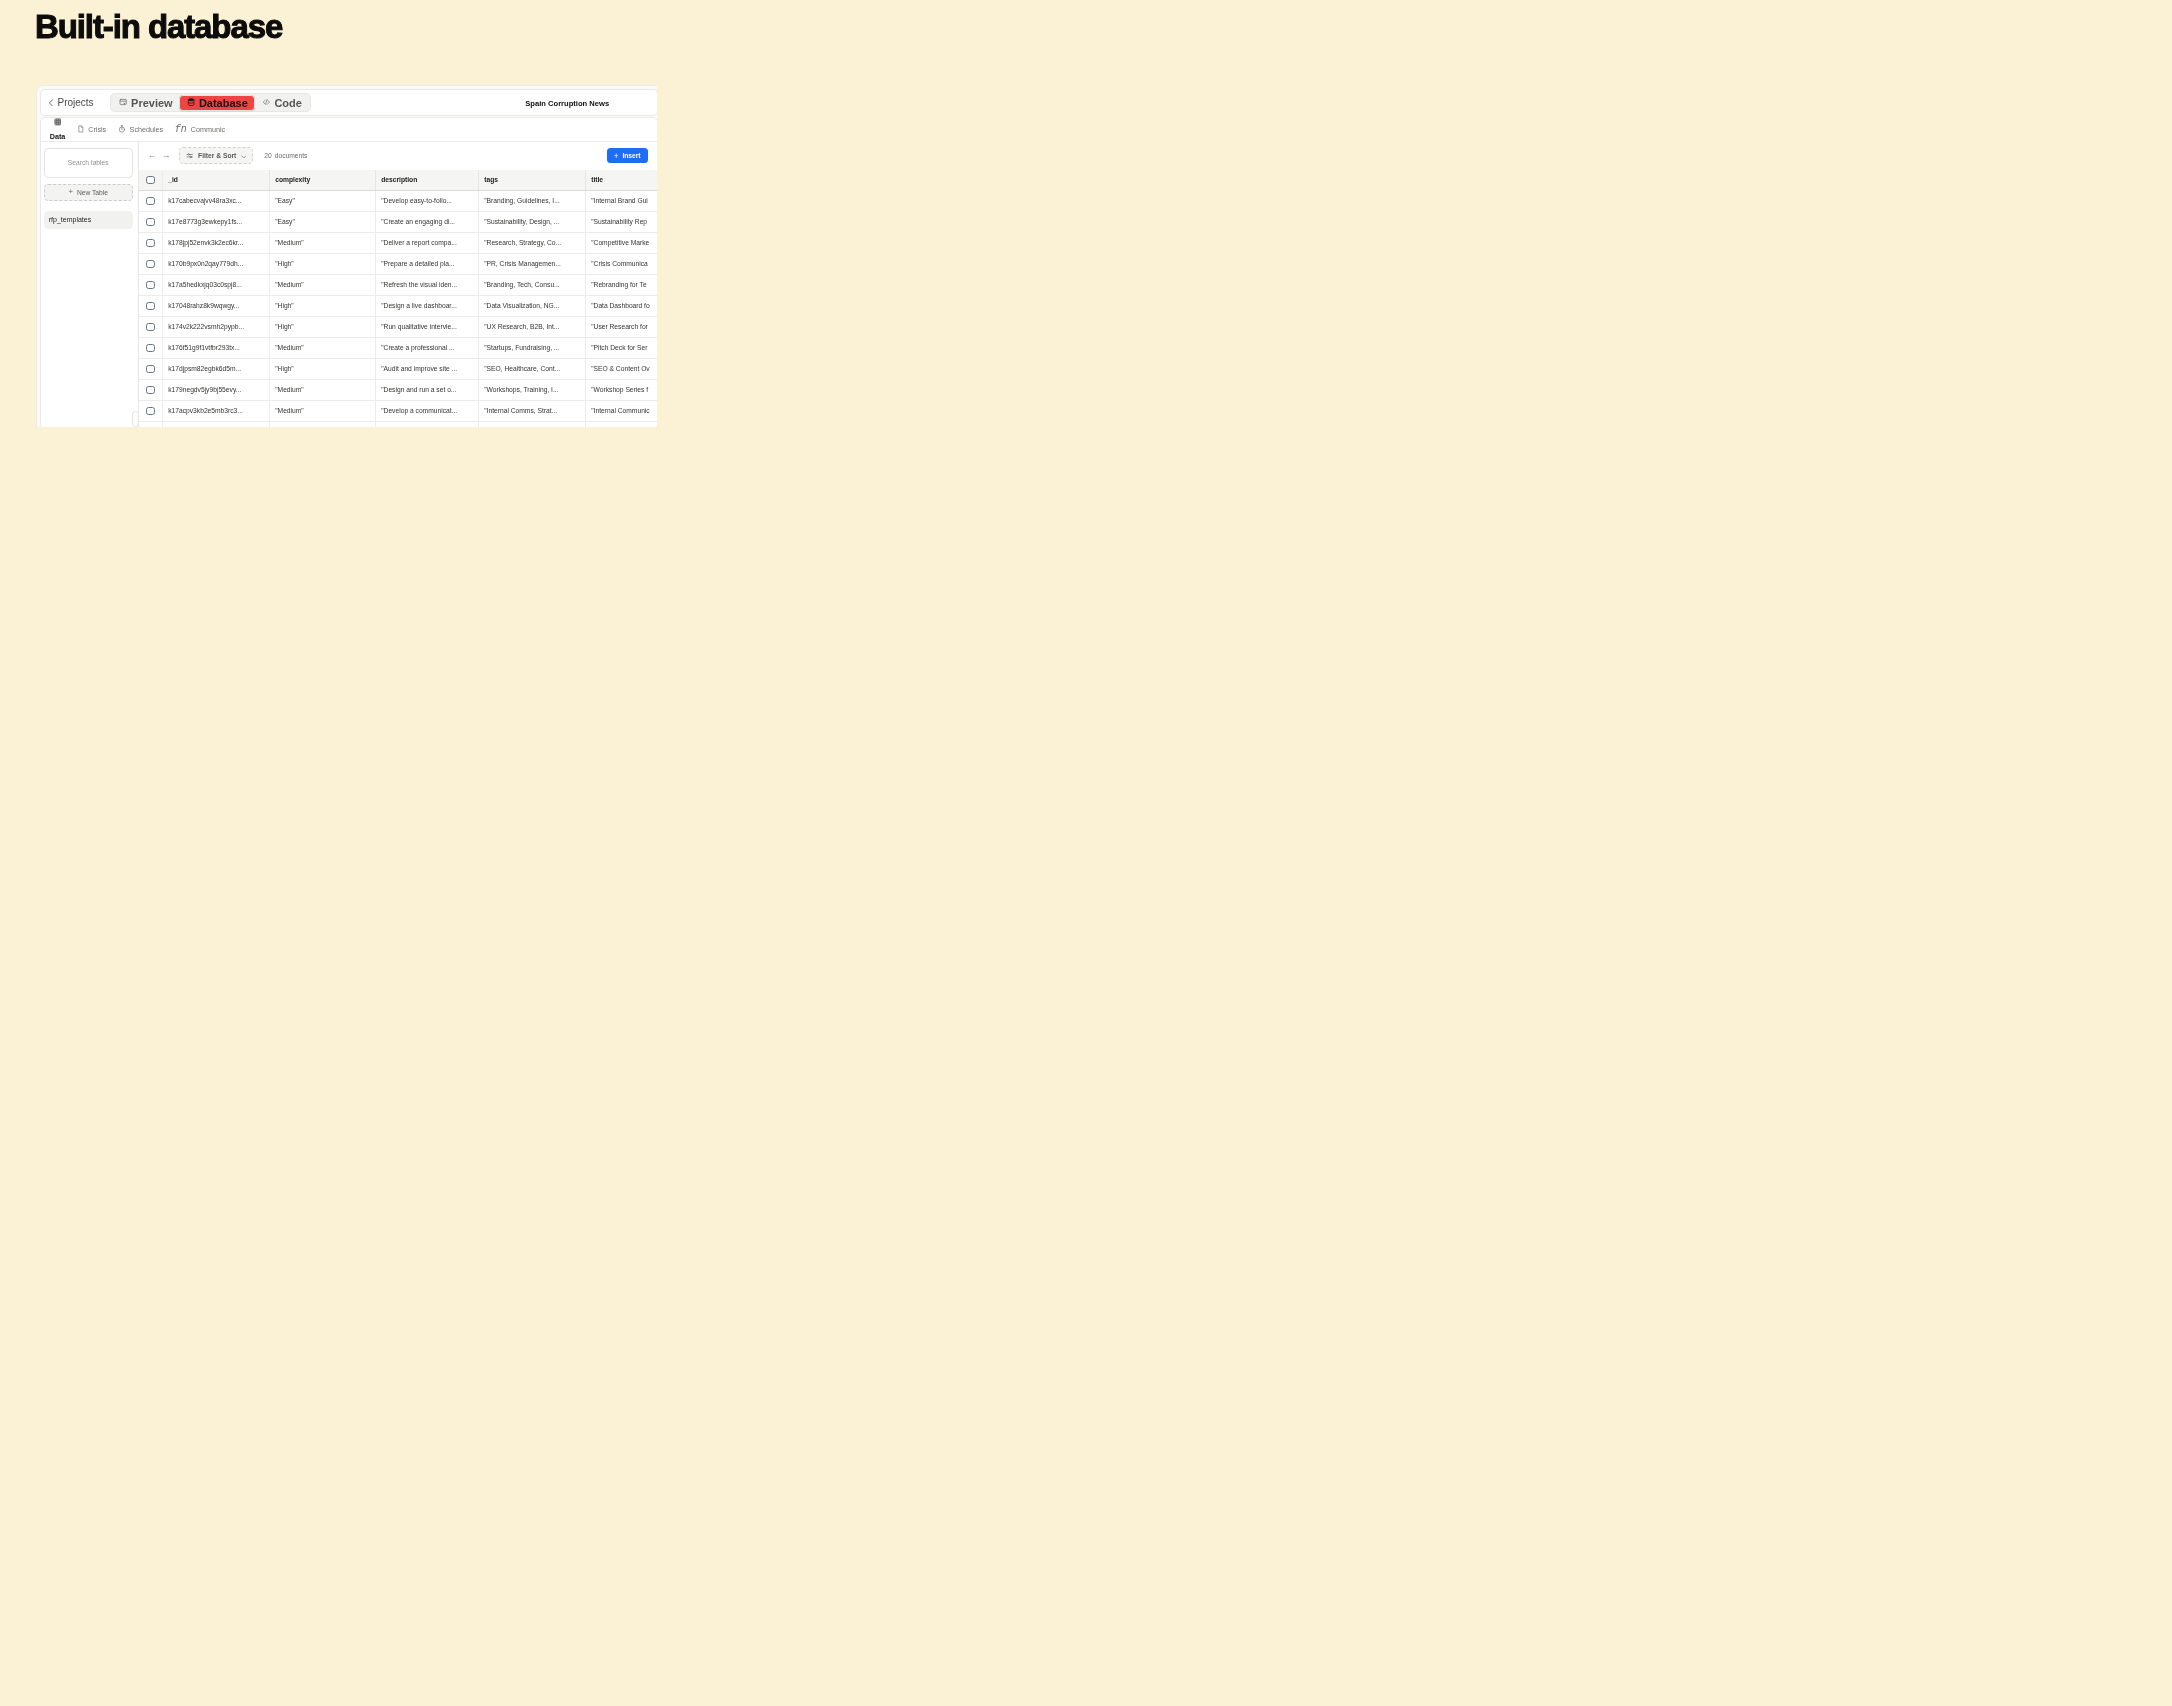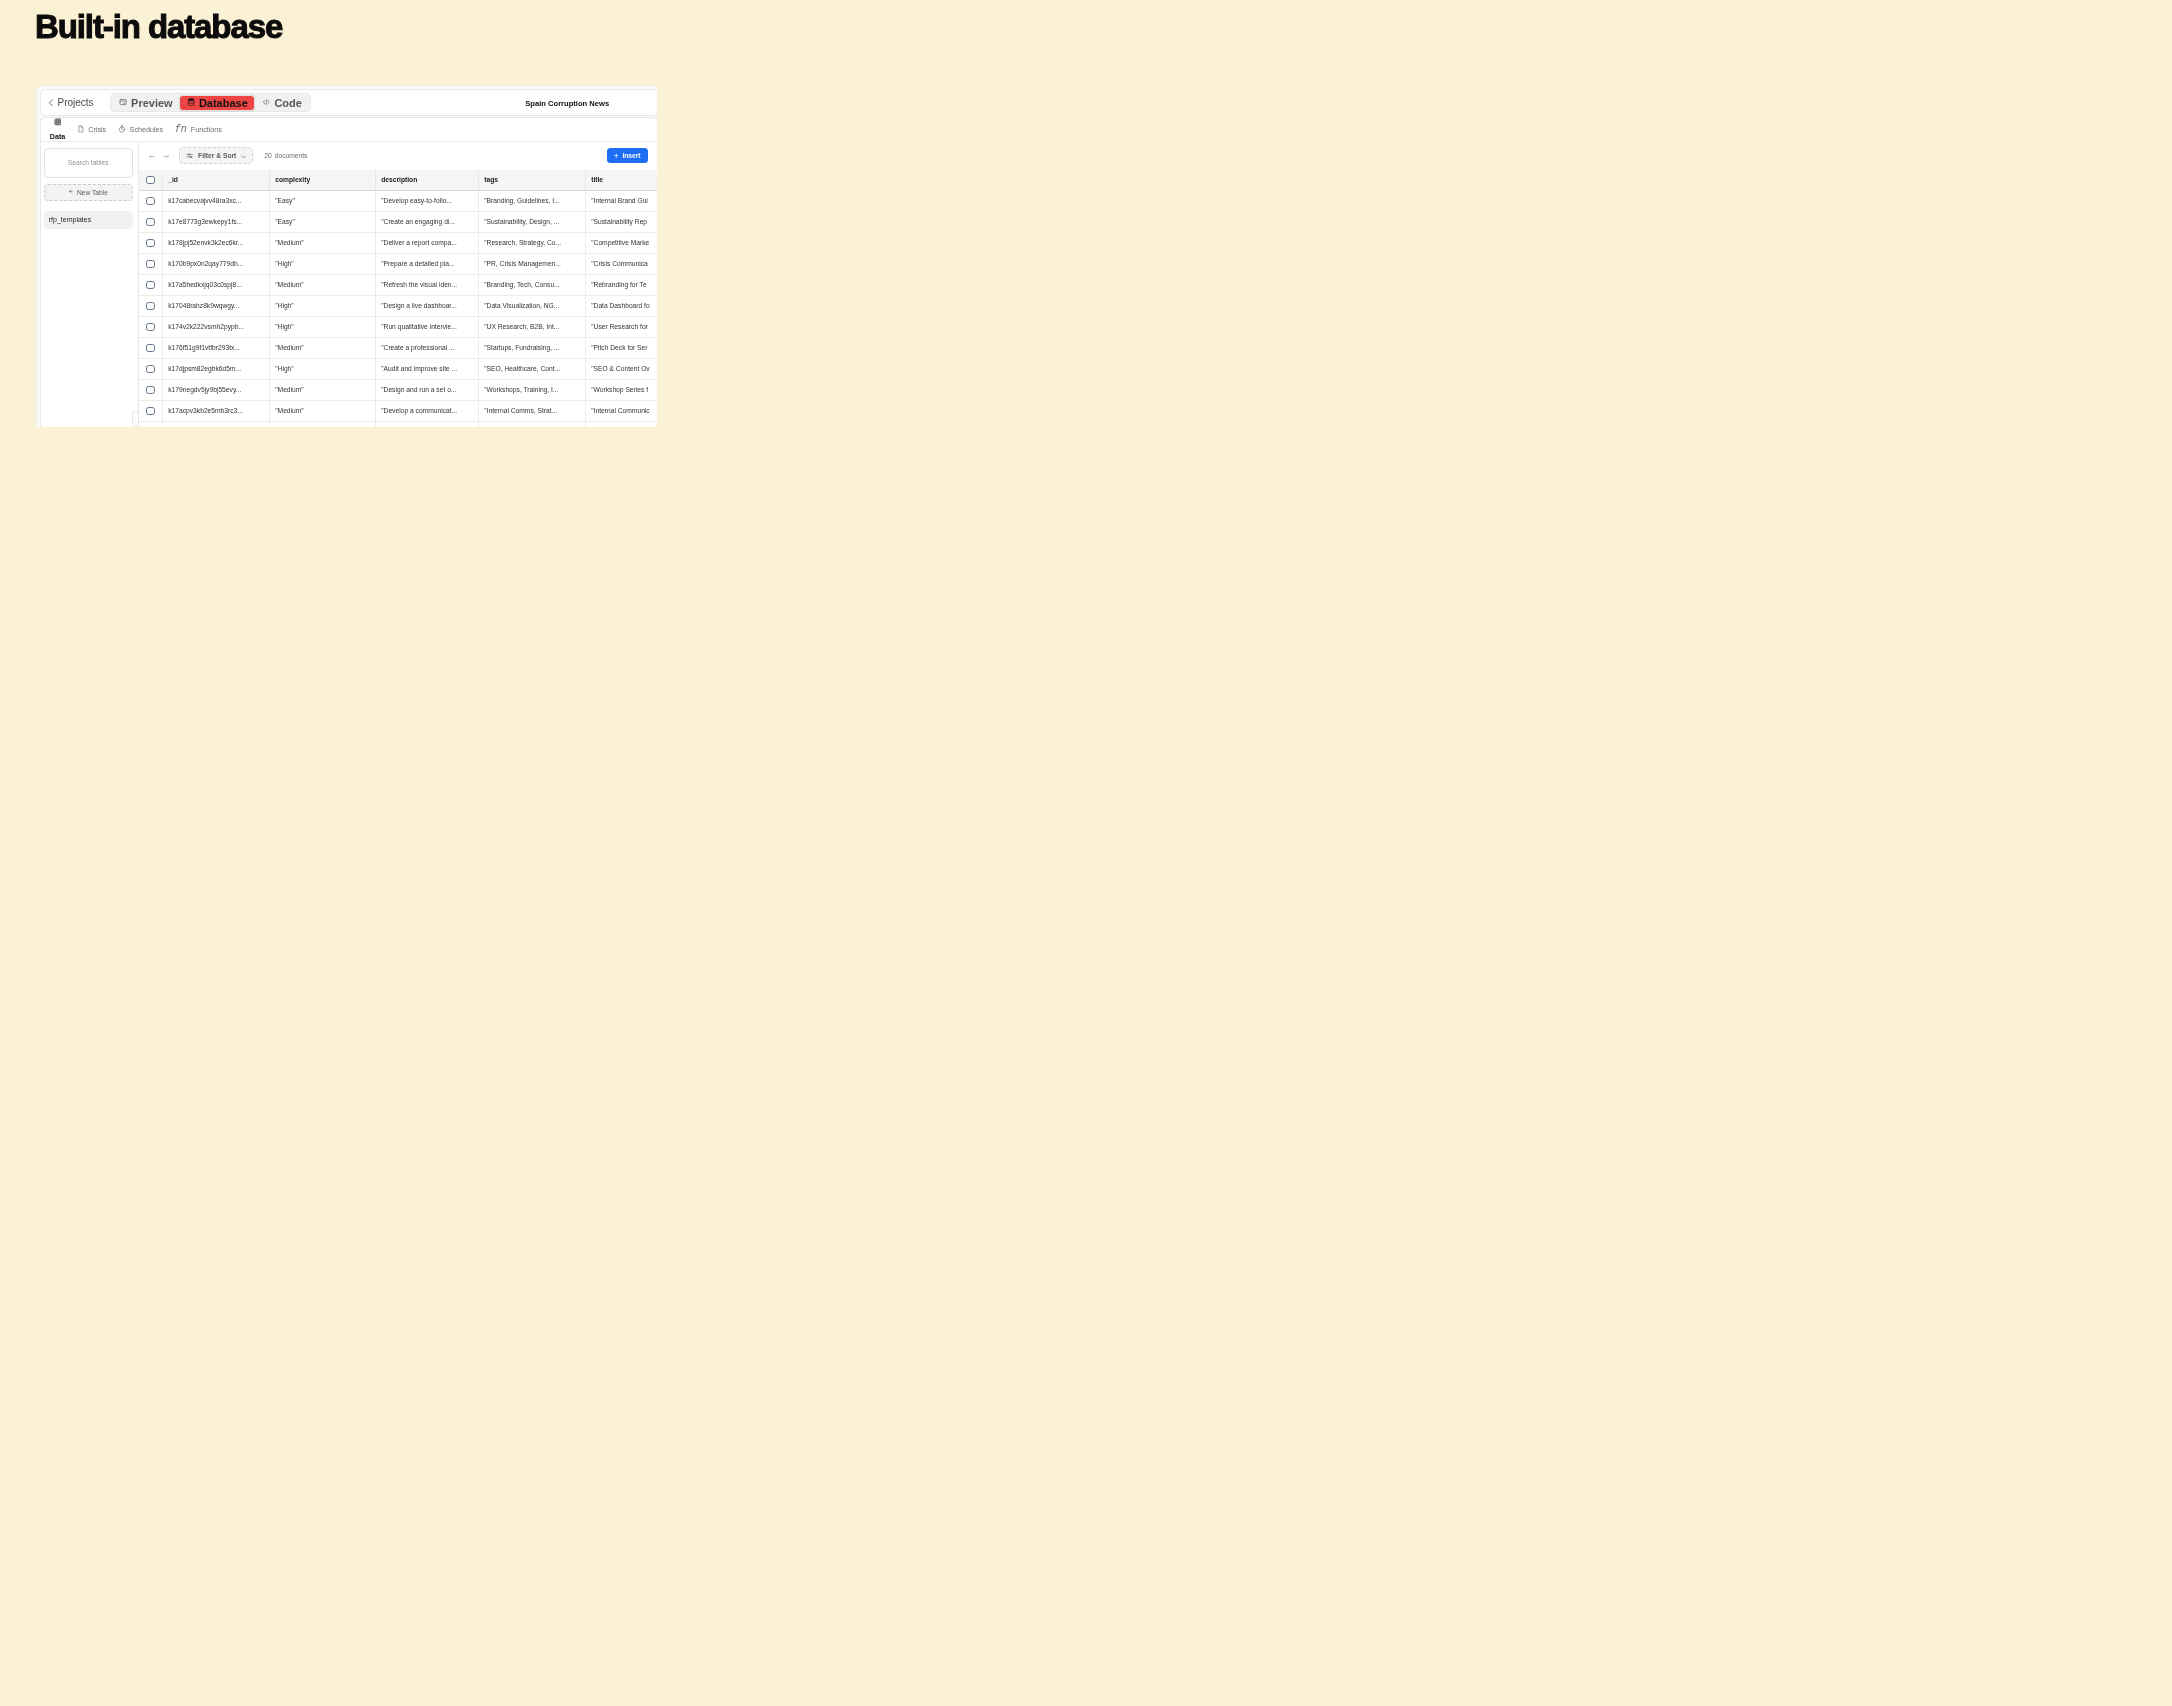--- a/index.html
+++ b/index.html
@@ -175,21 +175,21 @@
               <circle cx="12" cy="14" r="8"></circle>
               <path d="M12 14V9"></path>
               <path d="M10 2h4"></path>
               <path d="M12 2v4"></path>
             </svg>
         </span>
         <span>Schedules</span>
       </div>
       <div class="tab">
         <span class="fn-glyph">fn</span>
-        <span>Functions</span>
+        <span>Communic</span>
       </div>
     </div>
 
     <div class="body-row">
 
       <div class="sidebar">
         <input class="search-input" type="text" placeholder="Search tables" style="">
         <button class="new-table-btn">
           <span class="plus-glyph">+</span>
           <span>New Table</span>

